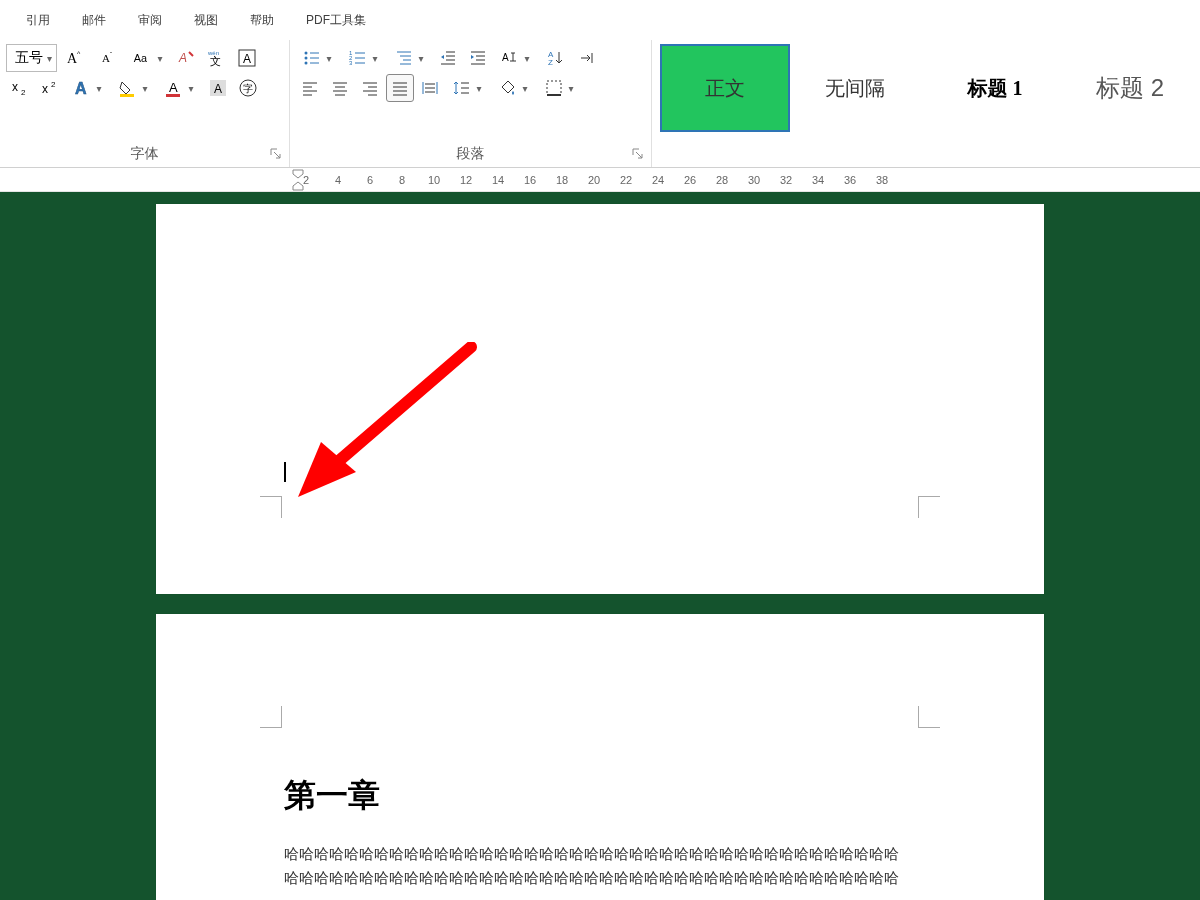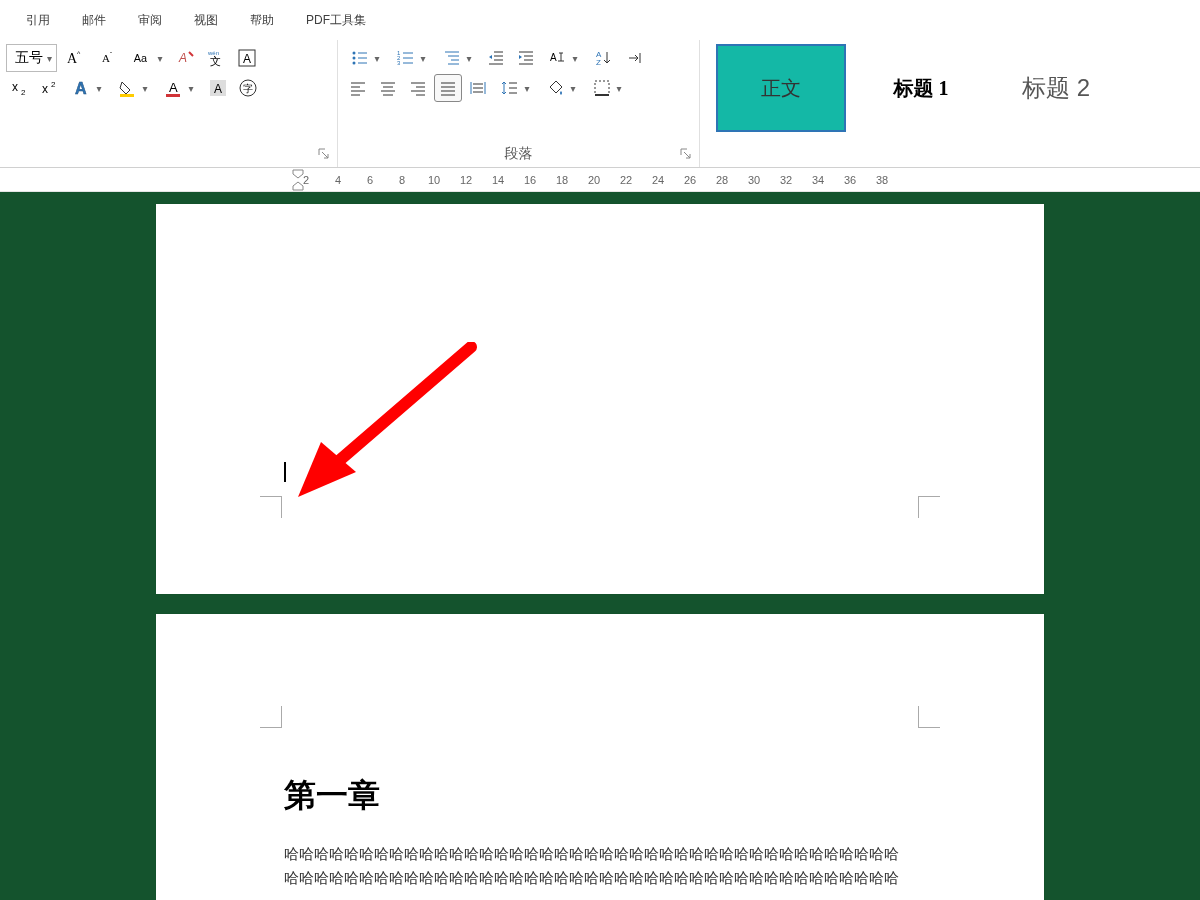--- a/index.html
+++ b/index.html
@@ -22,21 +22,21 @@
 .dialog-launcher svg { width: 14px; height: 14px; }
 
 .font-size-select { display: inline-flex; align-items: center; border: 1px solid #bbb; height: 28px; padding: 0 4px 0 8px; font-size: 14px; background: #fff; cursor: pointer; gap: 4px; }
 
 
 .styles-group { flex: 1; padding: 4px 8px 0 8px; display: flex; flex-direction: column; }
 .styles-row { display: flex; gap: 0; align-items: stretch; height: 88px; }
 .style-item { min-width: 130px; display: flex; align-items: center; justify-content: center; font-size: 20px; color: #333; border: 1px solid transparent; padding: 0 16px; cursor: pointer; white-space: nowrap; }
 .style-item.heading1 { font-size: 20px; font-weight: bold; font-family: "SimSun", serif; color: #000; min-width: 150px; }
 .style-item.heading2 { font-size: 24px; color: #555; min-width: 120px; }
-.style-item.selected { border: 2px solid #2e74b5; background: #14b8a6; margin-left: 8px; }
+.style-item.selected { border: 2px solid #2e74b5; background: #22c55e; }
 
 
 .ruler-container { height: 24px; background: #fff; border-bottom: 1px solid #e5e5e5; position: relative; }
 .ruler { position: absolute; left: 290px; right: 0; height: 24px; display: flex; align-items: center; }
 .ruler-mark { position: relative; width: 16px; text-align: center; font-size: 11px; color: #666; }
 .ruler-indent { position: absolute; left: 290px; top: 0; }
 .ruler-indent svg { width: 16px; }
 
 
 .doc-area { background: #14532d; height: 708px; overflow: hidden; position: relative; }
@@ -77,21 +77,21 @@
   <div class="menu-item">引用</div>
   <div class="menu-item">邮件</div>
   <div class="menu-item">审阅</div>
   <div class="menu-item">视图</div>
   <div class="menu-item">帮助</div>
   <div class="menu-item">PDF工具集</div>
 </div>
 
 <div class="ribbon">
 
-  <div class="ribbon-group" style="width:338px">
+  <div class="ribbon-group" style="width:290px">
     <div class="ribbon-group-rows">
       <div class="ribbon-row">
         <span class="font-size-select">
           <span>五号</span>
           <span class="caret">▾</span>
         </span>
         <span class="ribbon-btn wide">
           <svg class="ico" viewBox="0 0 20 20">
               <text x="2" y="15" font-size="14" font-family="serif">A</text>
               <text x="12" y="8" font-size="7">^</text>
@@ -168,20 +168,21 @@
             </svg>
         </span>
         <span class="ribbon-btn">
           <svg class="ico" viewBox="0 0 20 20">
               <circle cx="10" cy="10" r="8" fill="none" stroke="#333"></circle>
               <text x="5" y="14" font-size="10">字</text>
             </svg>
         </span>
       </div>
     </div>
+    <div class="group-label">字体</div>
     <span class="dialog-launcher">
       <svg viewBox="0 0 14 14">
           <path d="M2 2 H8 M2 2 V8 M5 5 L11 11 M11 7 V11 H7" stroke="#888" fill="none"></path>
         </svg>
     </span>
   </div>
 
   <div class="ribbon-group" style="width:362px">
     <div class="ribbon-group-rows">
       <div class="ribbon-row">
@@ -325,20 +326,21 @@
     <span class="dialog-launcher">
       <svg viewBox="0 0 14 14">
           <path d="M2 2 H8 M2 2 V8 M5 5 L11 11 M11 7 V11 H7" stroke="#888" fill="none"></path>
         </svg>
     </span>
   </div>
 
   <div class="ribbon-group styles-group" style="border-right:none">
     <div class="styles-row">
       <div class="style-item selected">正文</div>
+      <div class="style-item">无间隔</div>
       <div class="style-item heading1">标题 1</div>
       <div class="style-item heading2">标题 2</div>
     </div>
   </div>
 </div>
 
 <div class="ruler-container">
   <div class="ruler-indent">
     <svg viewBox="0 0 16 24" width="16" height="24">
       <path d="M3 2 L13 2 L13 6 L8 10 L3 6 Z" fill="#fff" stroke="#888"></path>

